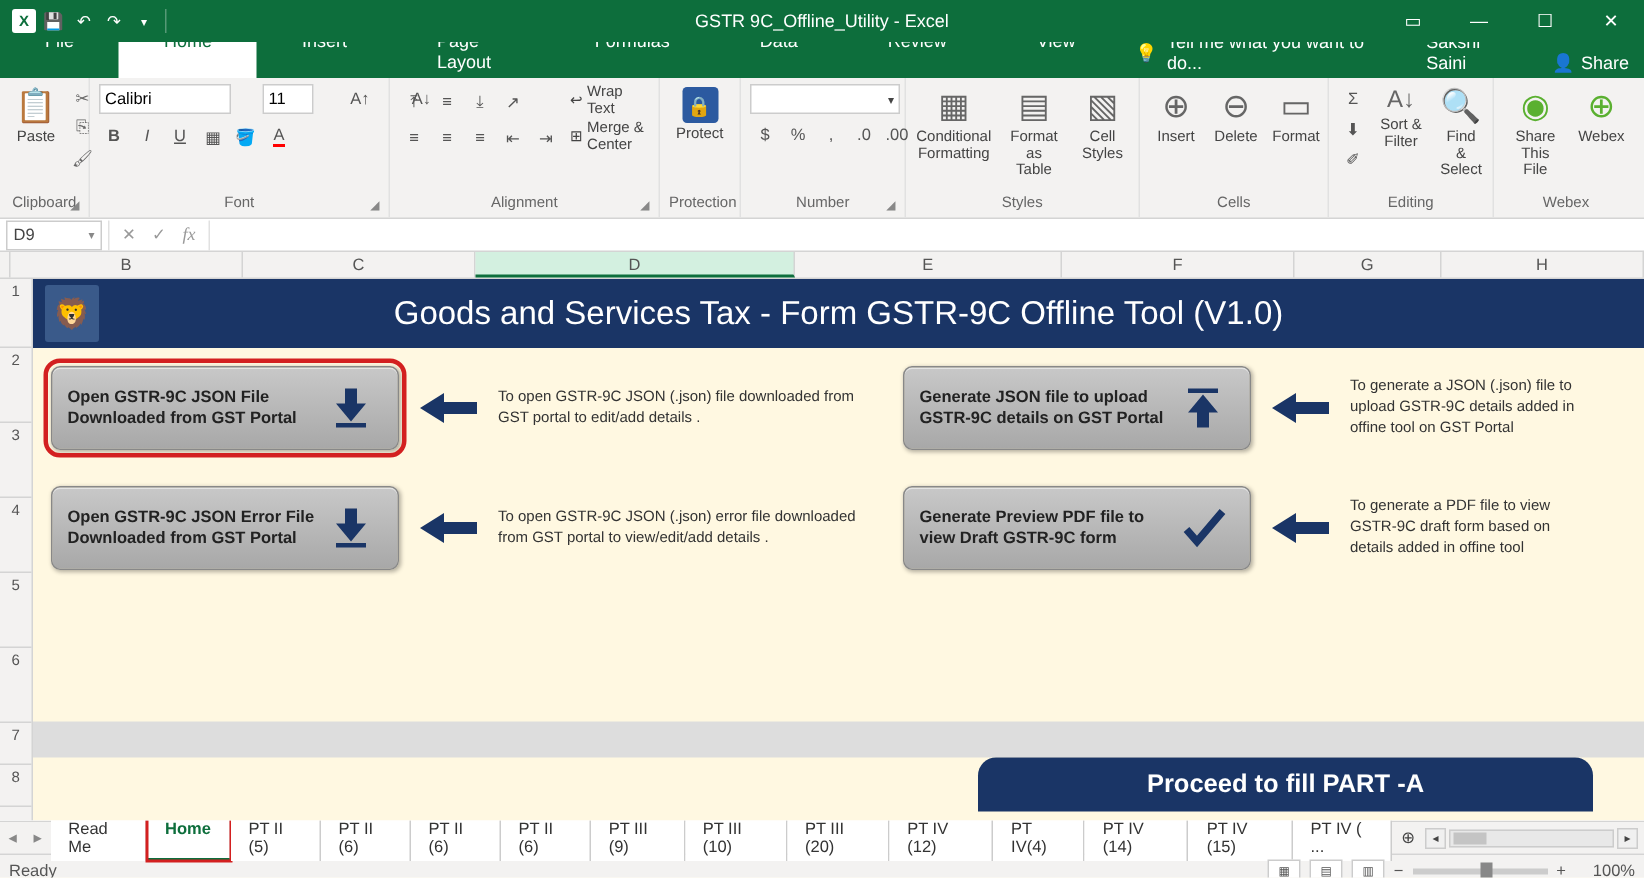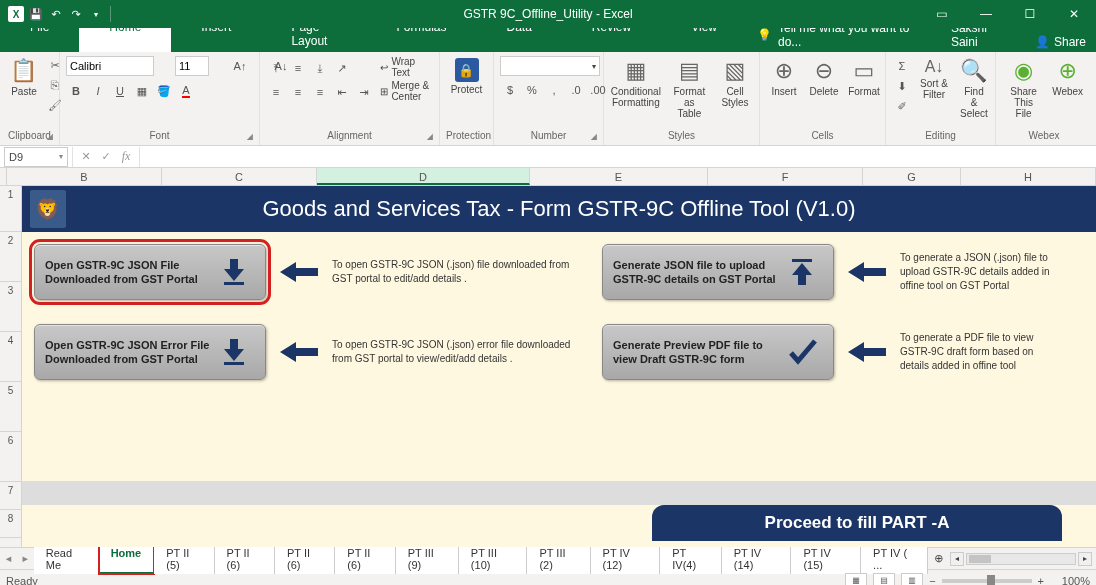--- a/index.html
+++ b/index.html
@@ -444,21 +444,21 @@
   <div class="stab-nav">▸</div>
   <div id="stabs-holder" style="display:flex;">
       <div class="stab">Read Me</div>
       <div class="stab active highlighted">Home</div>
       <div class="stab">PT II (5)</div>
       <div class="stab">PT II (6)</div>
       <div class="stab">PT II (6)</div>
       <div class="stab">PT II (6)</div>
       <div class="stab">PT III (9)</div>
       <div class="stab">PT III (10)</div>
-      <div class="stab">PT III (2)</div>
+      <div class="stab">PT III (20)</div>
       <div class="stab">PT IV (12)</div>
       <div class="stab">PT IV(4)</div>
       <div class="stab">PT IV (14)</div>
       <div class="stab">PT IV (15)</div>
       <div class="stab">PT IV ( ...</div>
     </div>
   <div class="stab-add">⊕</div>
   <div class="hscroll">
     <div class="hscroll-btn">◂</div>
     <div class="hscroll-track">

